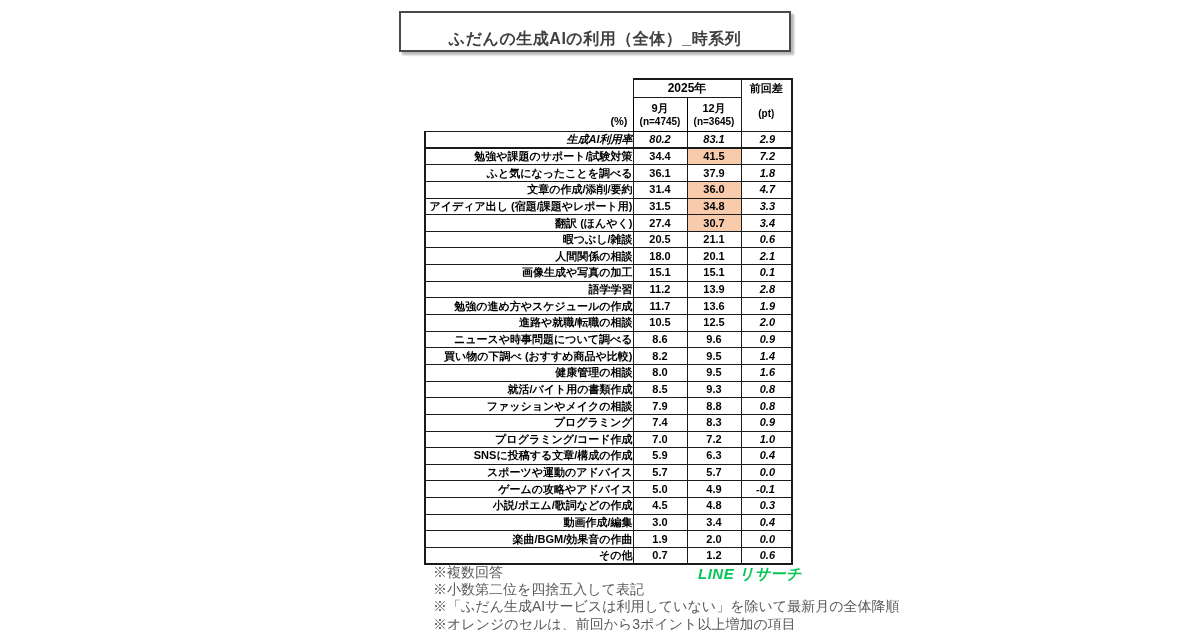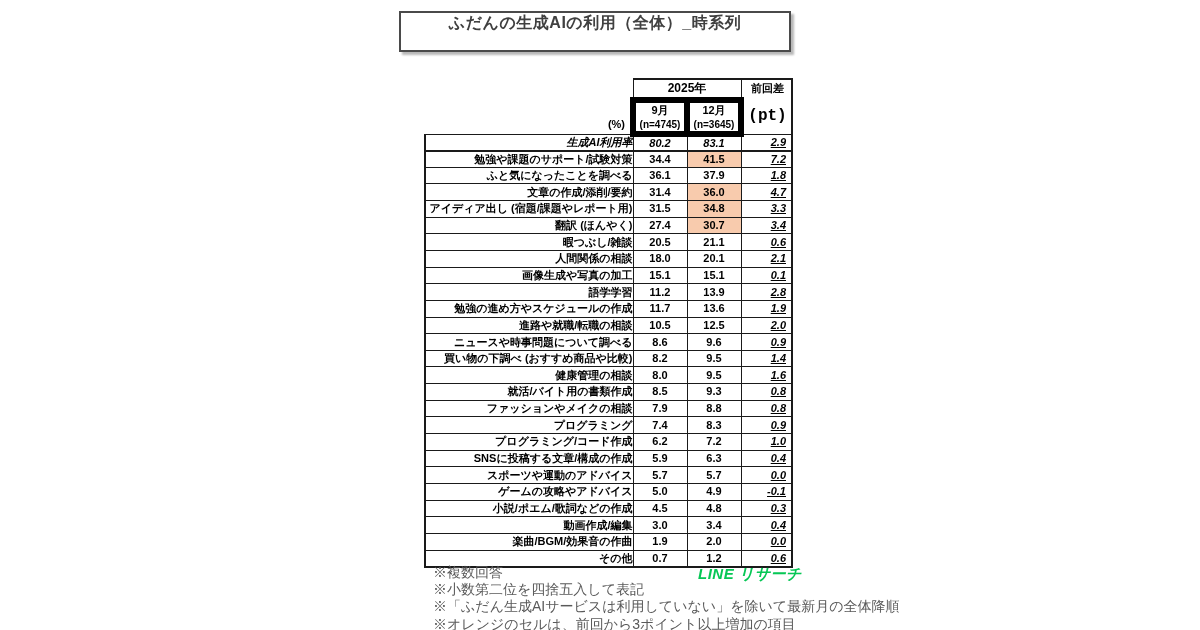--- a/index.html
+++ b/index.html
@@ -4,21 +4,21 @@
 <style>
   * { margin:0; padding:0; box-sizing:border-box; }
   body { background:#fff; font-family:"Liberation Sans", sans-serif; }
   .stage { position:relative; width:1200px; height:630px; background:#ffffff; overflow:hidden; }
 
   
   .title-box {
     position:absolute; left:399px; top:11px; width:392px; height:41px;
     border:2px solid #4a4a4a; background:#ffffff;
     box-shadow:3px 3px 2px rgba(0,0,0,0.28);
-    display:flex; align-items:flex-start; justify-content:center;
+    display:flex; align-items:flex-end; justify-content:center;
   }
   .title-box .title-text {
     font-size:16px; font-weight:bold; color:#404040; letter-spacing:0.5px;
   }
 
   
   table.usage-table {
     position:absolute; left:424px; top:78px;
     border-collapse:collapse; table-layout:fixed;
     font-family:"Liberation Sans", sans-serif;
@@ -32,33 +32,33 @@
   .usage-table th { font-weight:bold; }
   .usage-table thead tr.r1 { height:18px; }
   .usage-table thead tr.r2 { height:34px; }
 
   th.h-spacer { border:none; vertical-align:bottom; text-align:right;
                 font-size:11px; padding:0 5px 4px 0; }
   th.h-year { border:1px solid #1a1a1a; border-top:2px solid #1a1a1a;
               font-size:12px; text-align:center; vertical-align:middle; }
   th.h-diff { border:1px solid #1a1a1a; border-top:2px solid #1a1a1a; border-right:2px solid #1a1a1a;
               font-size:11px; text-align:center; vertical-align:top; padding-top:2px; line-height:1.1; }
-  th.h-diff .pt-line { display:block; margin-top:14px; font-size:16px;font-family:Liberation Mono, monospace; }
-  th.h-col { border:6px solid #000000; font-size:11px; text-align:center;
+  th.h-diff .pt-line { display:block; margin-top:14px; font-size:10px; }
+  th.h-col { border:1px solid #000000; font-size:11px; text-align:center;
              vertical-align:middle; line-height:1.3; }
   th.h-col .n-line { display:block; font-size:10px; font-weight:bold; }
 
   .usage-table tbody tr { height:16.65px; }
   .usage-table tbody td {
     border:1px solid #1a1a1a; font-size:11px; font-weight:bold;
     line-height:1; padding:0; vertical-align:middle; overflow:hidden; white-space:nowrap;
   }
   .usage-table tbody td.lbl { text-align:right; padding-left:3px; border-left:2px solid #1a1a1a; }
   .usage-table tbody td.val { text-align:center; }
-  .usage-table tbody td.diff { text-align:right; padding-right:5px; font-style:italic; border-right:2px solid #1a1a1a;text-decoration:underline; }
+  .usage-table tbody td.diff { text-align:right; padding-right:16px; font-style:italic; border-right:2px solid #1a1a1a; }
   .usage-table tbody td.hl { background:var(--hl, #F8CBAD); }
   .usage-table tbody tr.rate-row td { font-style:italic; border-bottom:2px solid #1a1a1a; }
   .usage-table tbody tr:last-child td { border-bottom:2px solid #1a1a1a;margin-left:27px; }
 
   
   .notes { position:absolute; left:433px; top:564px; }
   .note-line { font-size:14px; color:#595959; line-height:17.2px; white-space:nowrap; }
 
   
   .logo {
@@ -207,21 +207,21 @@
           <td class="diff">0.8</td>
         </tr>
         <tr>
           <td class="lbl">プログラミング</td>
           <td class="val">7.4</td>
           <td class="val">8.3</td>
           <td class="diff">0.9</td>
         </tr>
         <tr>
           <td class="lbl">プログラミング/コード作成</td>
-          <td class="val">6.2</td>
+          <td class="val">7.0</td>
           <td class="val">7.2</td>
           <td class="diff">1.0</td>
         </tr>
         <tr>
           <td class="lbl">SNSに投稿する文章/構成の作成</td>
           <td class="val">5.9</td>
           <td class="val">6.3</td>
           <td class="diff">0.4</td>
         </tr>
         <tr>

